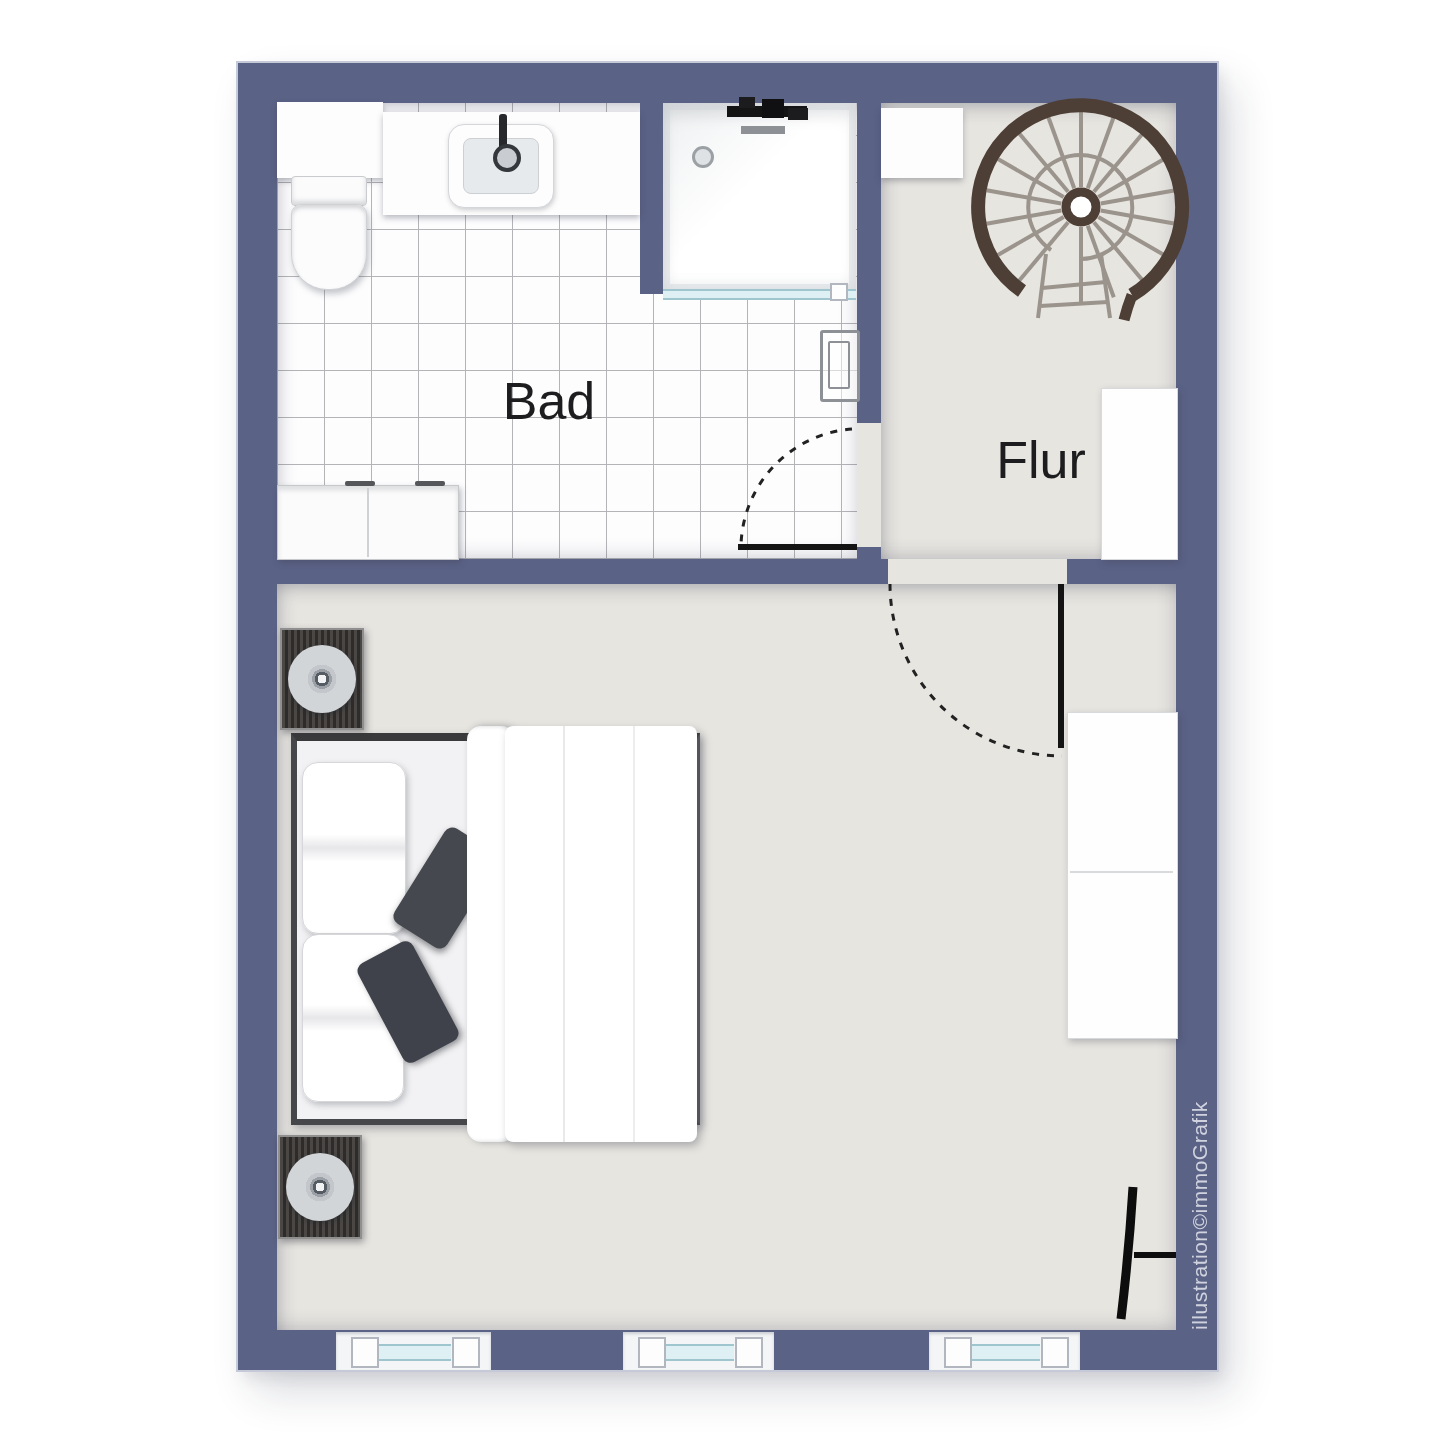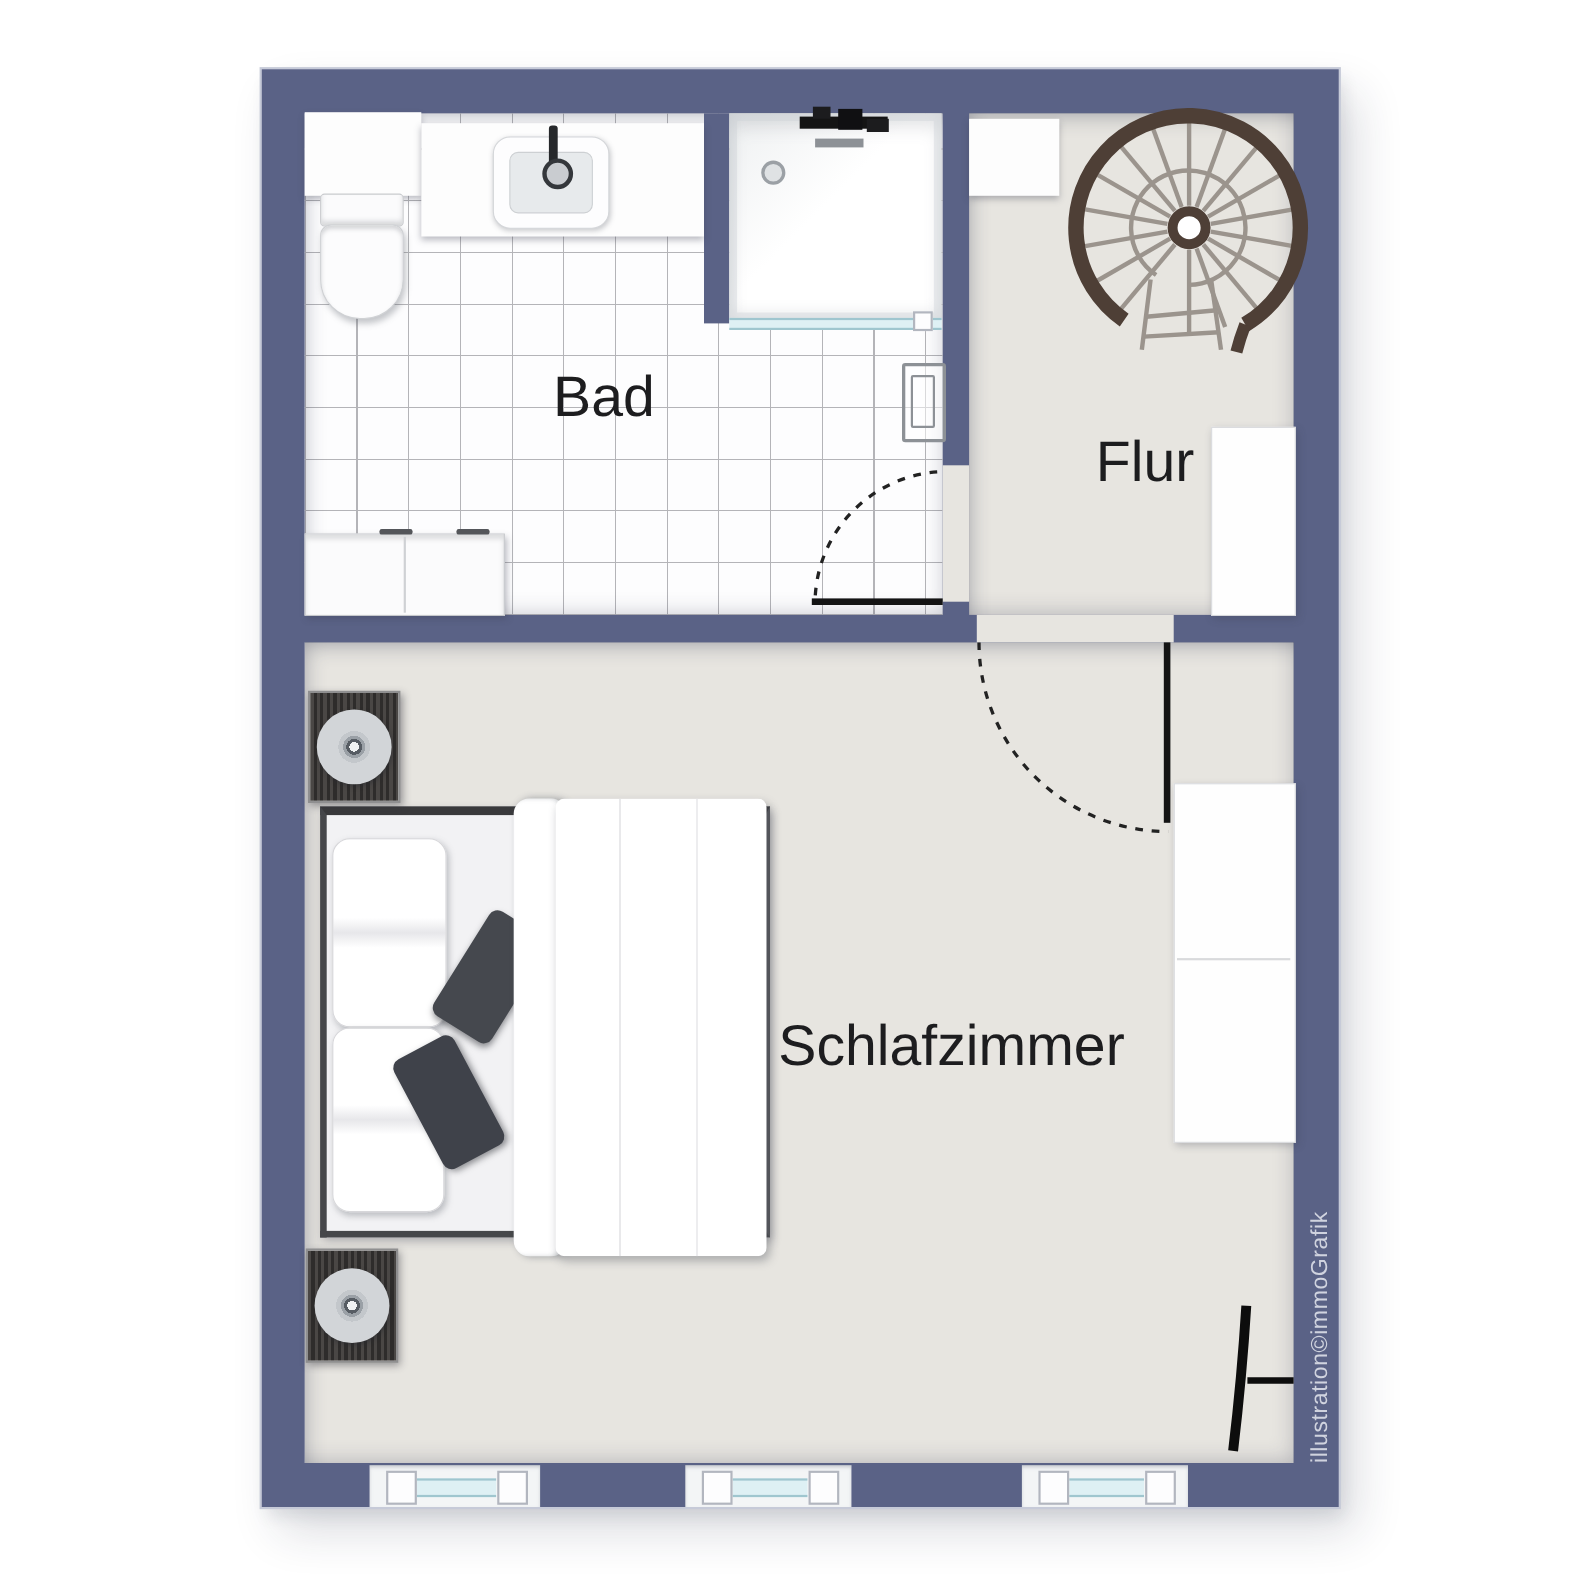--- a/index.html
+++ b/index.html
@@ -75,21 +75,21 @@
            border:2px solid #8f8f90;box-shadow:2px 3px 7px rgba(50,52,60,.45);}
   .cd{border-radius:50%;
       background:radial-gradient(circle,#f0f2f3 0 9%, #565c63 9% 15%, #9aa0a6 15% 21%,
                  #c3c7cb 21% 30%, #d2d5d8 30% 72%, #bcc0c4 72% 86%, #a8acb1 86% 100%);
       box-shadow:1px 2px 4px rgba(40,42,48,.5);}
 
   .window-band{background:#f3f5f6;box-shadow:inset 0 2px 3px rgba(130,136,148,.35);}
   .window-post{background:#fdfdfe;border:2px solid #b2b6bf;}
 
   .room-label{transform:translate(-50%,-50%);font-size:52px;line-height:1;
-              color:var(--c-label);white-space:nowrap;letter-spacing:0px;}
+              color:var(--c-label);white-space:nowrap;letter-spacing:0px;margin-top:40px;}
   .watermark{transform:rotate(-90deg);transform-origin:0 0;font-size:21px;
              color:var(--c-watermark);letter-spacing:.5px;white-space:nowrap;opacity:.95;}
 
   svg.overlay{position:absolute;left:0;top:0;pointer-events:none;}
   .stair-step{stroke:var(--c-stair_step);stroke-width:4;fill:none;}
   .stair-band{stroke:var(--c-stair_band);fill:none;}
   .arc-dash{stroke:#222222;stroke-width:3;fill:none;stroke-dasharray:7 8;}
   .door-black{stroke:#0d0d0d;fill:none;}
 </style>
 </head>
@@ -211,17 +211,16 @@
     <path class="arc-dash" d="M852 429 A120 120 0 0 0 741 545"></path>
     <path class="arc-dash" d="M890 584 A172 172 0 0 0 1062 756"></path>
     <g>
       <path class="door-black" style="stroke-width:9" d="M1133 1187 Q1129 1252 1121 1319"></path>
       <path class="door-black" style="stroke-width:6" d="M1134 1255 L1176 1255"></path>
     </g>
   </svg>
 
   <div class="abs room-label" style="left:549px;top:361px;">Bad</div>
   <div class="abs room-label" style="left:1041px;top:420px;">Flur</div>
-  <div class="abs room-label" style="left:865px;top:951px;">Schlafzimmer</div>
 
   <div class="abs watermark" style="left:1188px;top:1330px;">illustration©immoGrafik</div>
 
 </div>
 
 </body></html>

